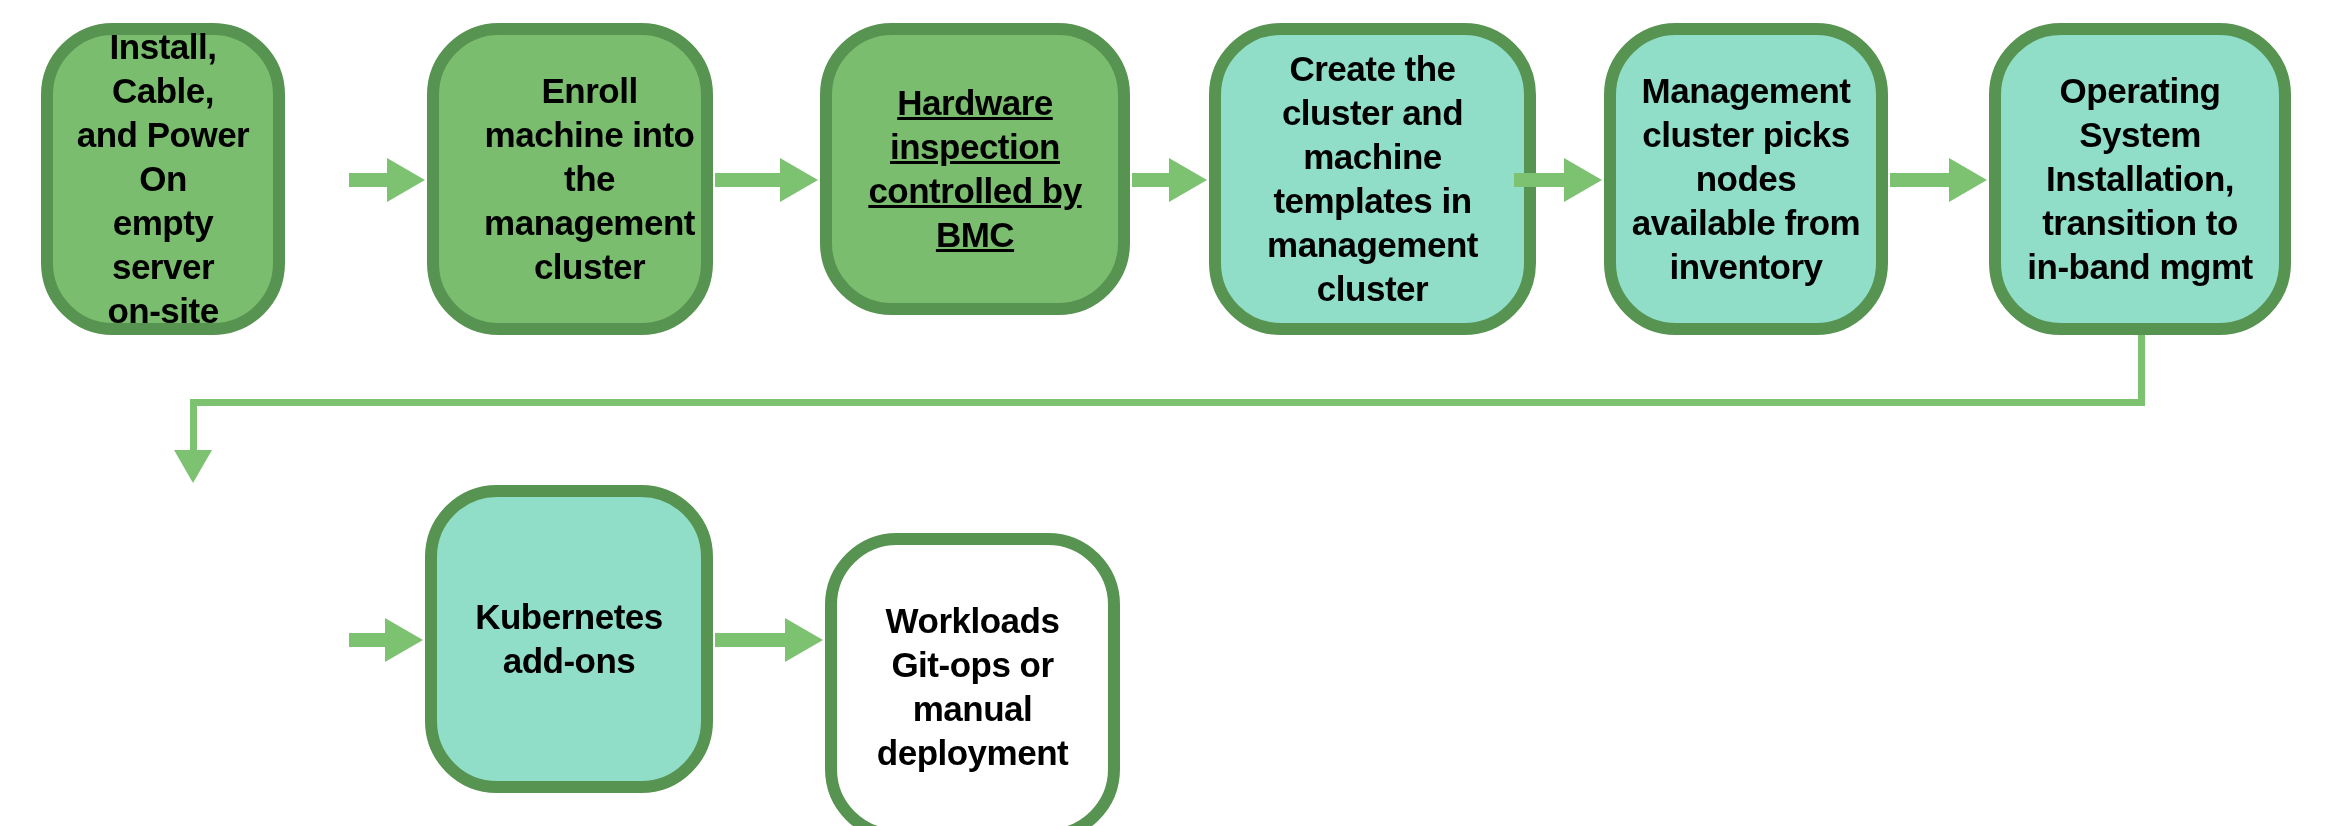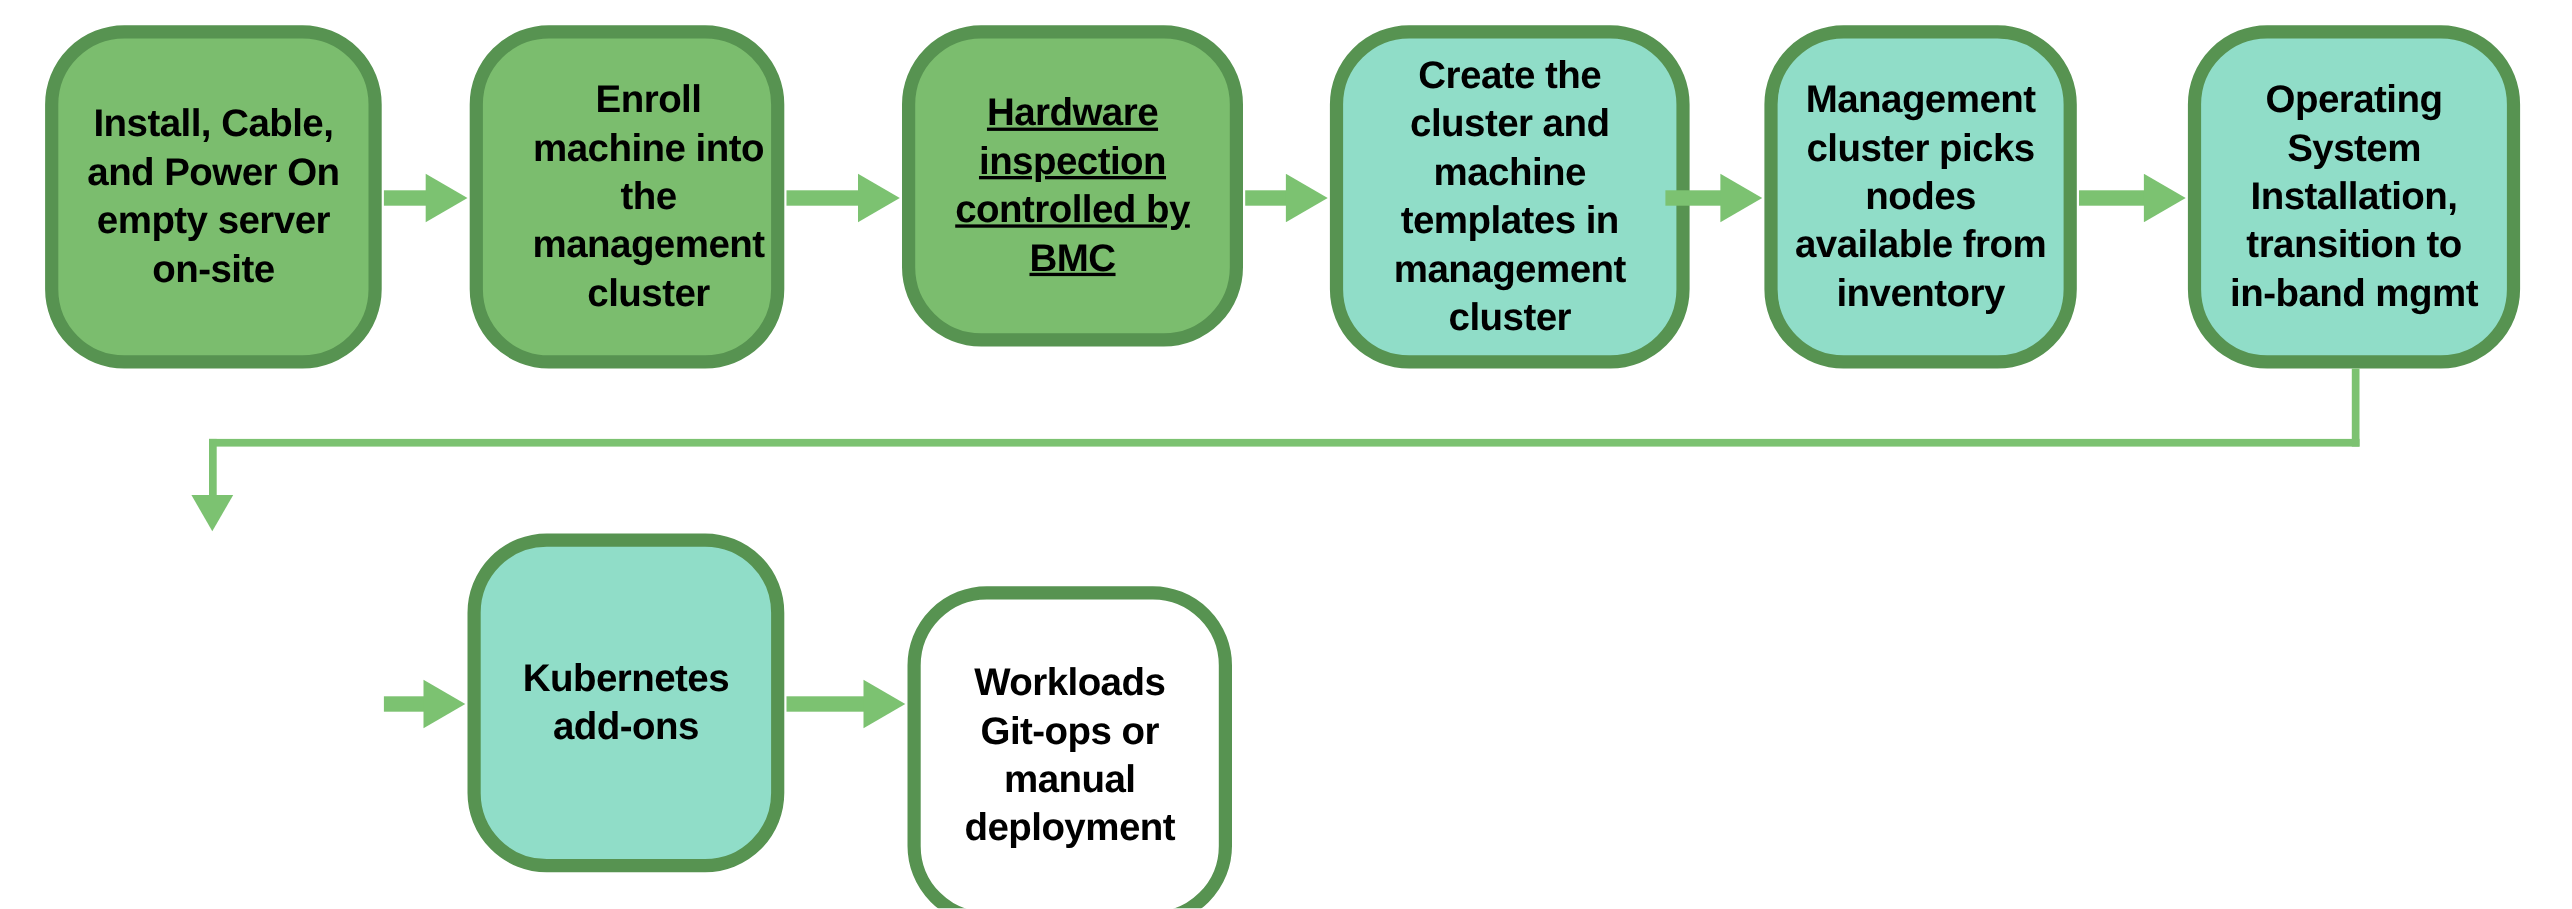--- a/index.html
+++ b/index.html
@@ -64,21 +64,21 @@
     border-left: 19px solid transparent;
     border-right: 19px solid transparent;
     border-top: 33px solid #7cc271;
   }
 </style>
 </head>
 <body>
 
 <div class="canvas">
 
-  <div class="node fill-green" style="left:41px; top:23px; width:306px; height:312px;">
+  <div class="node fill-green" style="left:41px; top:23px; width:244px; height:312px;">
     <span class="label">Install, Cable,
 and Power On
 empty server
 on-site</span>
   </div>
 
   <div class="node fill-green" style="left:427px; top:23px; width:286px; height:312px;justify-content:flex-end;">
     <span class="label">Enroll
 machine into
 the

